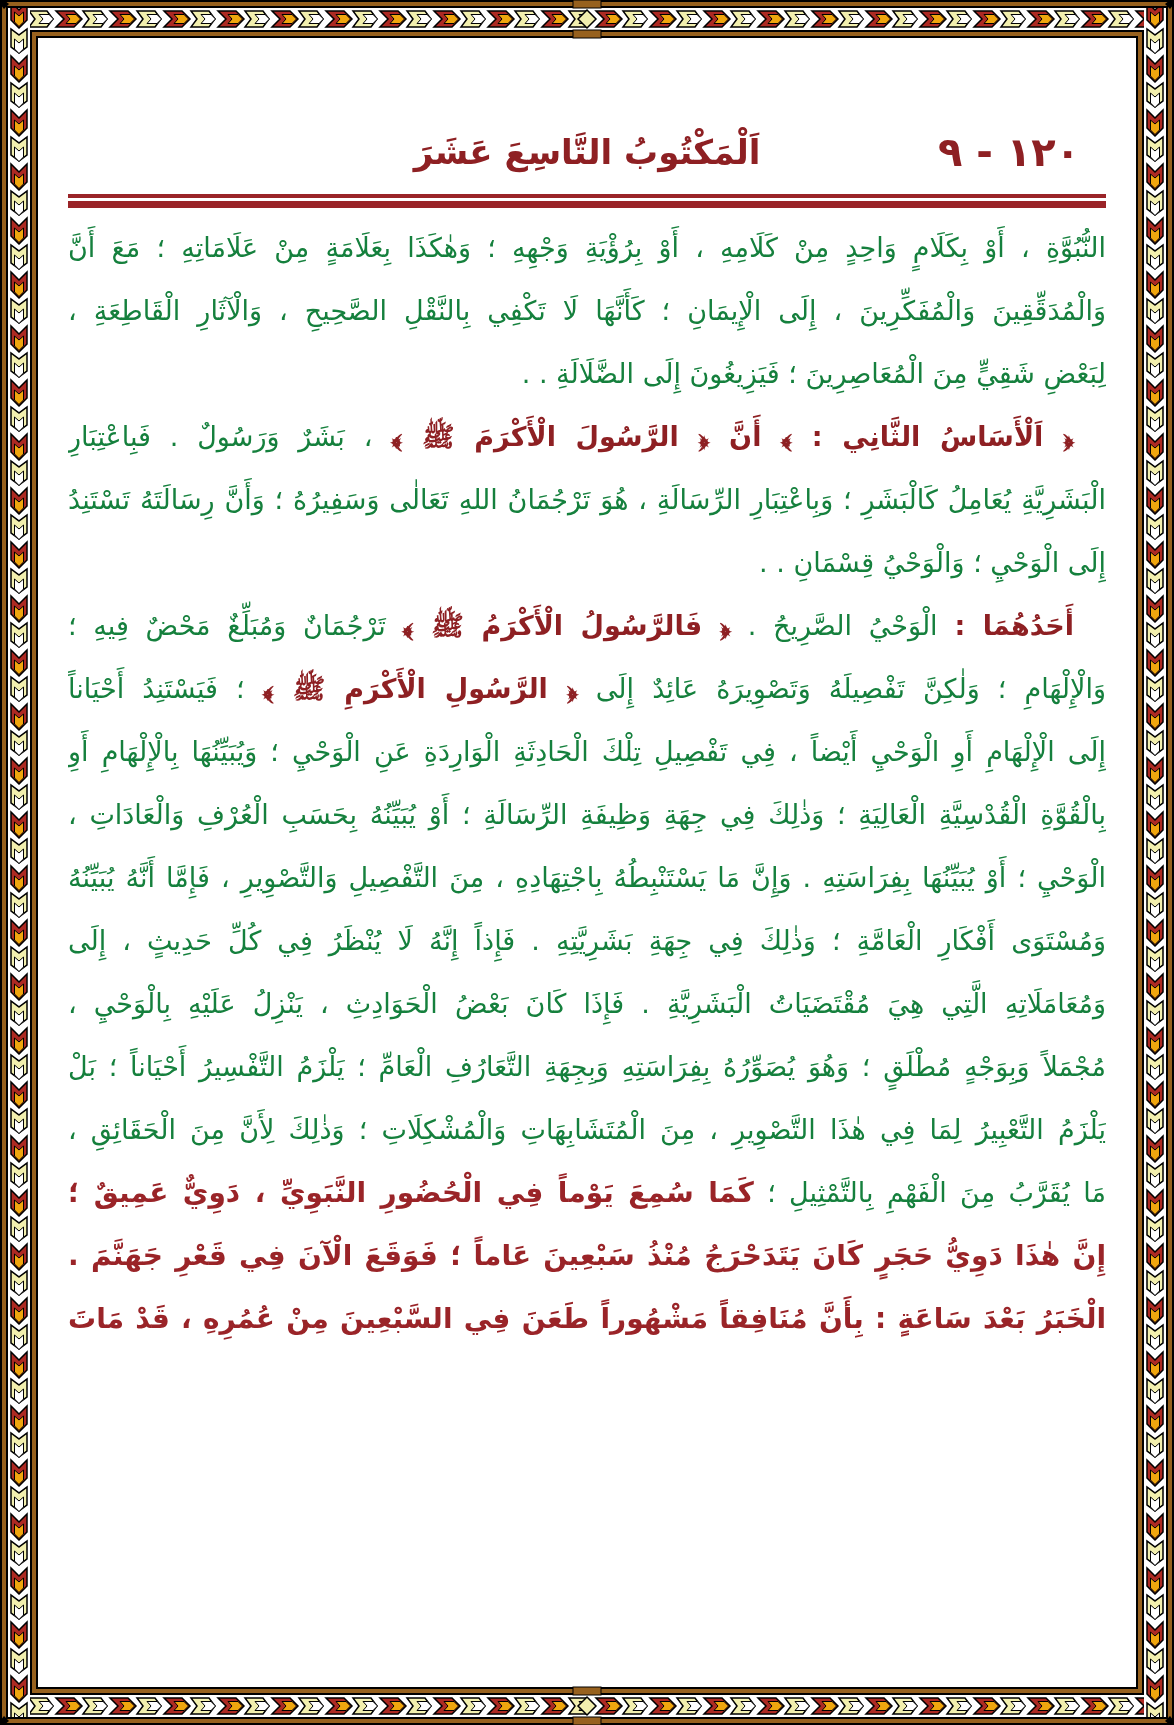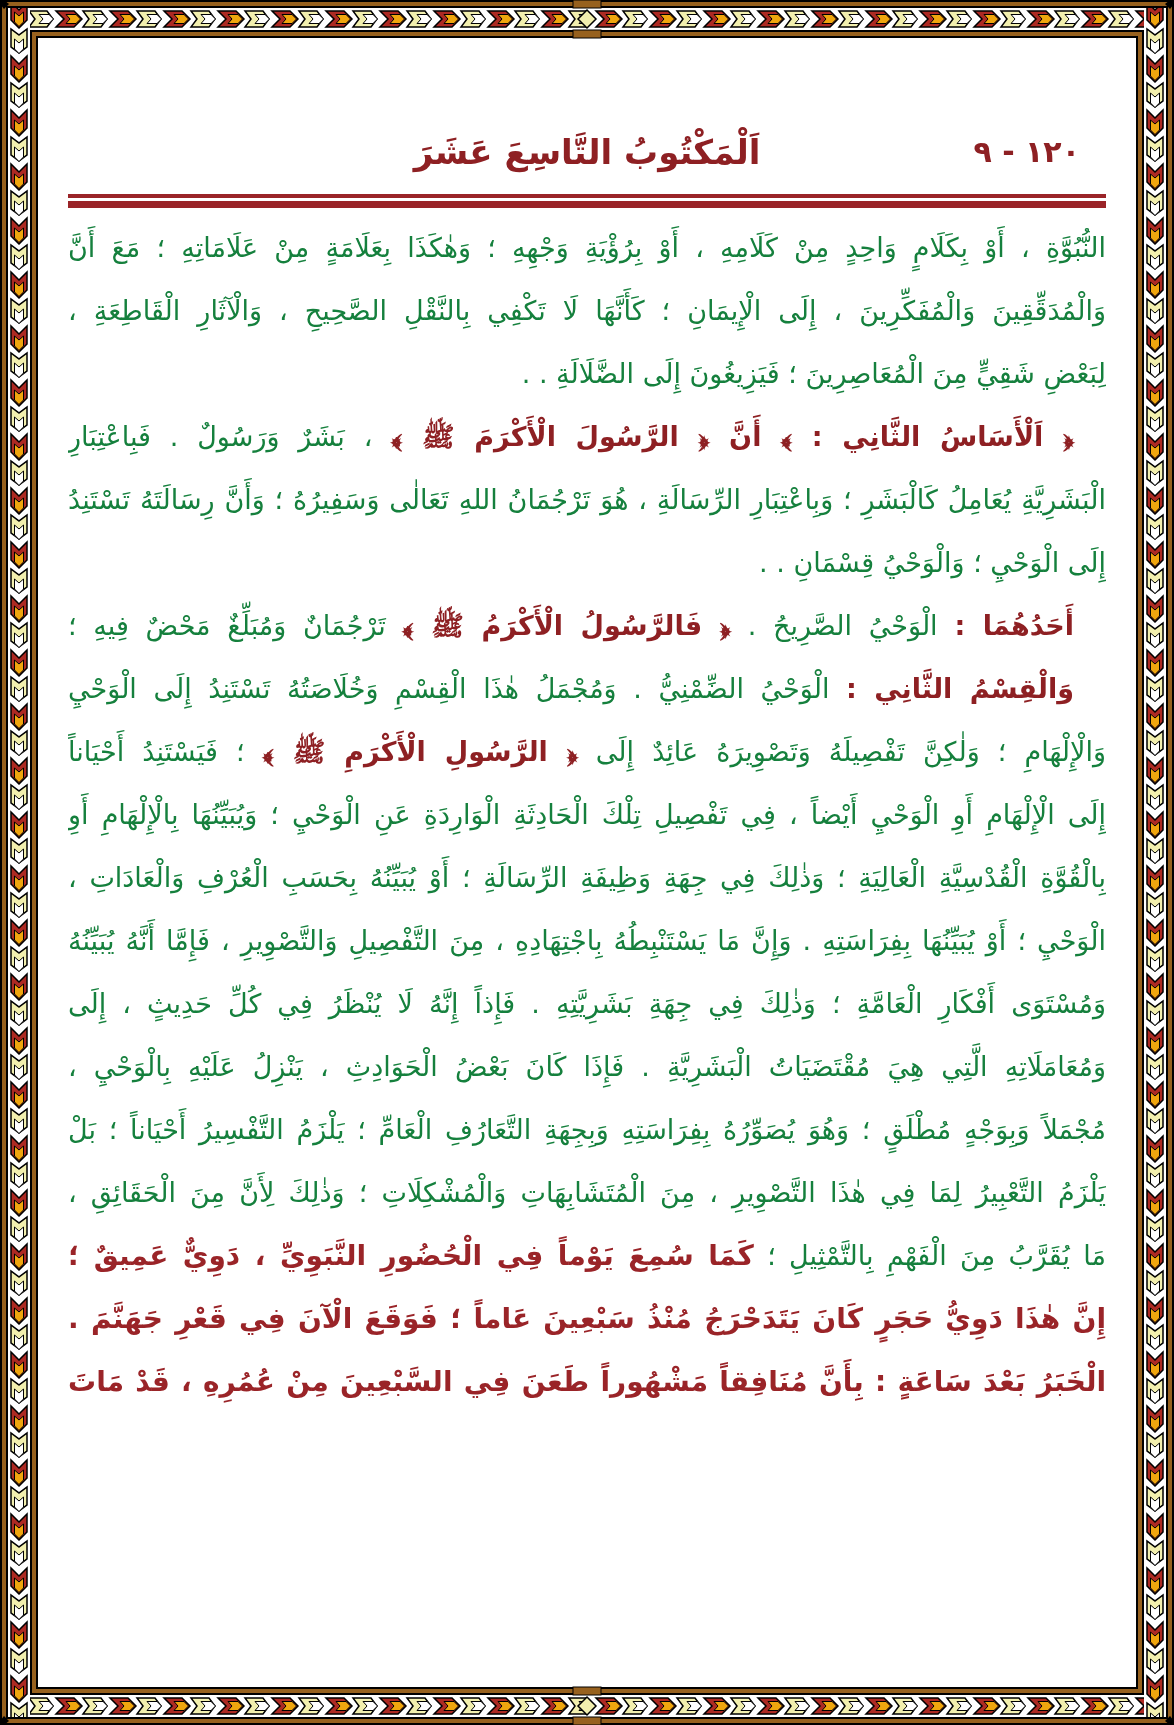--- a/index.html
+++ b/index.html
@@ -43,21 +43,21 @@
     font-weight: bold;
     color: var(--text-red);
     line-height: 72px;
     letter-spacing: 1px;
   }
   .pagenum {
     position: absolute;
     top: 0;
     left: auto;
     right: 26px;
-    font-size: 30px;
+    font-size: 40px;
     font-weight: bold;
     color: var(--text-red);
     line-height: 72px;
   }
   .rule { margin: 6px 30px 0 30px; }
   .rule-thin  { height: 4px; background: var(--rule-red); }
   .rule-thick { height: 7px; background: var(--rule-red); margin-top: 3px; }
   .body { margin: 8px 30px 0 30px; }
   .line {
     height: 63px;
@@ -152,21 +152,20 @@
     </div>
 
     <div class="body" dir="rtl">
         <div class="line"><span class="seg normal">النُّبُوَّةِ ، أَوْ بِكَلَامٍ وَاحِدٍ مِنْ كَلَامِهِ ، أَوْ بِرُؤْيَةِ وَجْهِهِ ؛ وَهٰكَذَا بِعَلَامَةٍ مِنْ عَلَامَاتِهِ ؛ مَعَ أَنَّ</span></div>
         <div class="line"><span class="seg normal">وَالْمُدَقِّقِينَ وَالْمُفَكِّرِينَ ، إِلَى الْإِيمَانِ ؛ كَأَنَّهَا لَا تَكْفِي بِالنَّقْلِ الصَّحِيحِ ، وَالْآثَارِ الْقَاطِعَةِ ،</span></div>
         <div class="line end"><span class="seg normal">لِبَعْضِ شَقِيٍّ مِنَ الْمُعَاصِرِينَ ؛ فَيَزِيغُونَ إِلَى الضَّلَالَةِ . .</span></div>
         <div class="line indent"><span class="seg red">﴿ اَلْأَسَاسُ الثَّانِي : ﴾ أَنَّ ﴿ الرَّسُولَ الْأَكْرَمَ ﷺ ﴾</span><span class="seg normal"> ، بَشَرٌ وَرَسُولٌ . فَبِاعْتِبَارِ</span></div>
         <div class="line"><span class="seg normal">الْبَشَرِيَّةِ يُعَامِلُ كَالْبَشَرِ ؛ وَبِاعْتِبَارِ الرِّسَالَةِ ، هُوَ تَرْجُمَانُ اللهِ تَعَالٰى وَسَفِيرُهُ ؛ وَأَنَّ رِسَالَتَهُ تَسْتَنِدُ</span></div>
         <div class="line end"><span class="seg normal">إِلَى الْوَحْيِ ؛ وَالْوَحْيُ قِسْمَانِ . .</span></div>
         <div class="line indent"><span class="seg red">أَحَدُهُمَا :</span><span class="seg normal"> الْوَحْيُ الصَّرِيحُ . </span><span class="seg red">﴿ فَالرَّسُولُ الْأَكْرَمُ ﷺ ﴾</span><span class="seg normal"> تَرْجُمَانٌ وَمُبَلِّغٌ مَحْضٌ فِيهِ ؛</span></div>
-        <div class="line indent"><span class="seg red">وَالْقِسْمُ الثَّانِي :</span><span class="seg normal"> الْوَحْيُ الضِّمْنِيُّ . وَمُجْمَلُ هٰذَا الْقِسْمِ وَخُلَاصَتُهُ تَسْتَنِدُ إِلَى الْوَحْيِ</span></div>
         <div class="line"><span class="seg normal">وَالْإِلْهَامِ ؛ وَلٰكِنَّ تَفْصِيلَهُ وَتَصْوِيرَهُ عَائِدٌ إِلَى </span><span class="seg red">﴿ الرَّسُولِ الْأَكْرَمِ ﷺ ﴾</span><span class="seg normal"> ؛ فَيَسْتَنِدُ أَحْيَاناً</span></div>
         <div class="line"><span class="seg normal">إِلَى الْإِلْهَامِ أَوِ الْوَحْيِ أَيْضاً ، فِي تَفْصِيلِ تِلْكَ الْحَادِثَةِ الْوَارِدَةِ عَنِ الْوَحْيِ ؛ وَيُبَيِّنُهَا بِالْإِلْهَامِ أَوِ</span></div>
         <div class="line"><span class="seg normal">بِالْقُوَّةِ الْقُدْسِيَّةِ الْعَالِيَةِ ؛ وَذٰلِكَ فِي جِهَةِ وَظِيفَةِ الرِّسَالَةِ ؛ أَوْ يُبَيِّنُهُ بِحَسَبِ الْعُرْفِ وَالْعَادَاتِ ،</span></div>
         <div class="line"><span class="seg normal">الْوَحْيِ ؛ أَوْ يُبَيِّنُهَا بِفِرَاسَتِهِ . وَإِنَّ مَا يَسْتَنْبِطُهُ بِاجْتِهَادِهِ ، مِنَ التَّفْصِيلِ وَالتَّصْوِيرِ ، فَإِمَّا أَنَّهُ يُبَيِّنُهُ</span></div>
         <div class="line"><span class="seg normal">وَمُسْتَوَى أَفْكَارِ الْعَامَّةِ ؛ وَذٰلِكَ فِي جِهَةِ بَشَرِيَّتِهِ . فَإِذاً إِنَّهُ لَا يُنْظَرُ فِي كُلِّ حَدِيثٍ ، إِلَى</span></div>
         <div class="line"><span class="seg normal">وَمُعَامَلَاتِهِ الَّتِي هِيَ مُقْتَضَيَاتُ الْبَشَرِيَّةِ . فَإِذَا كَانَ بَعْضُ الْحَوَادِثِ ، يَنْزِلُ عَلَيْهِ بِالْوَحْيِ ،</span></div>
         <div class="line"><span class="seg normal">مُجْمَلاً وَبِوَجْهٍ مُطْلَقٍ ؛ وَهُوَ يُصَوِّرُهُ بِفِرَاسَتِهِ وَبِجِهَةِ التَّعَارُفِ الْعَامِّ ؛ يَلْزَمُ التَّفْسِيرُ أَحْيَاناً ؛ بَلْ</span></div>
         <div class="line"><span class="seg normal">يَلْزَمُ التَّعْبِيرُ لِمَا فِي هٰذَا التَّصْوِيرِ ، مِنَ الْمُتَشَابِهَاتِ وَالْمُشْكِلَاتِ ؛ وَذٰلِكَ لِأَنَّ مِنَ الْحَقَائِقِ ،</span></div>
         <div class="line"><span class="seg normal">مَا يُقَرَّبُ مِنَ الْفَهْمِ بِالتَّمْثِيلِ ؛ </span><span class="seg redbold">كَمَا سُمِعَ يَوْماً فِي الْحُضُورِ النَّبَوِيِّ ، دَوِيٌّ عَمِيقٌ ؛ فَقَالَ :</span></div>
         <div class="line"><span class="seg redbold">إِنَّ هٰذَا دَوِيُّ حَجَرٍ كَانَ يَتَدَحْرَجُ مُنْذُ سَبْعِينَ عَاماً ؛ فَوَقَعَ الْآنَ فِي قَعْرِ جَهَنَّمَ . فَجَاءَ</span></div>

